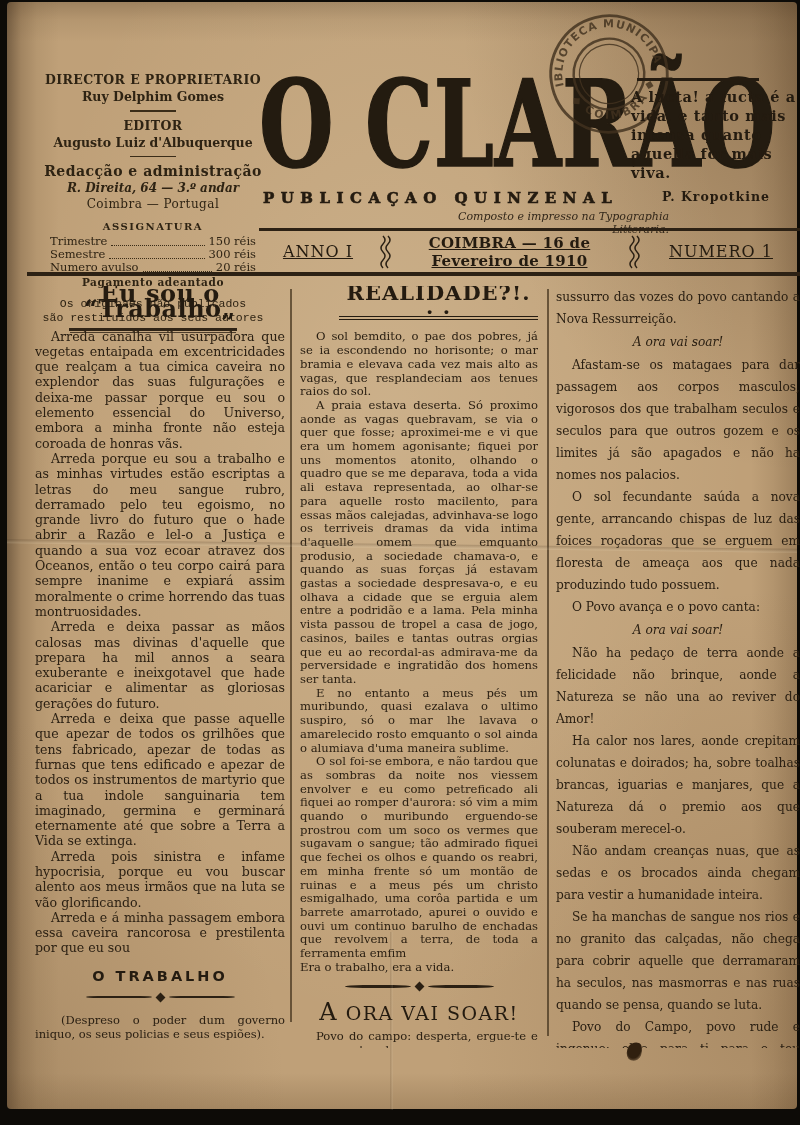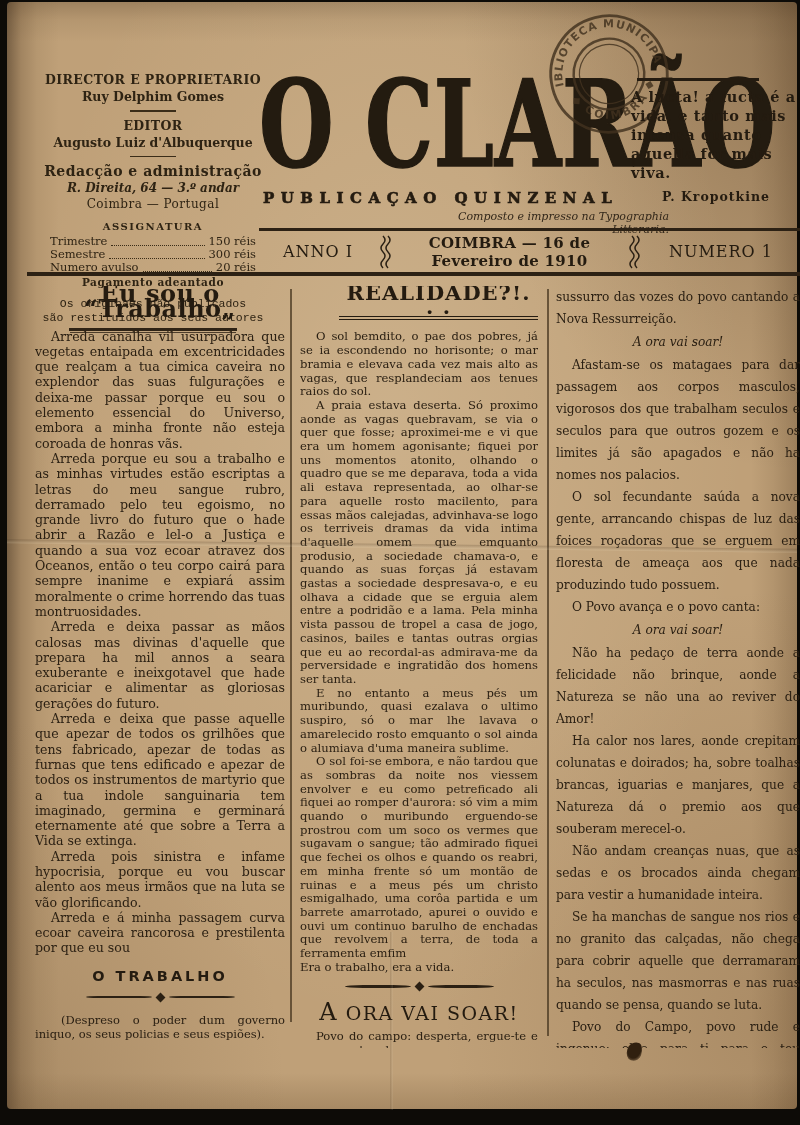--- a/index.html
+++ b/index.html
@@ -82,21 +82,21 @@
     color:#241b10;
   }
   .quote-author { font-size:12.5px; font-weight:bold; letter-spacing:1px;
     margin-top:7px; text-align:center; color:#241b10; }
   
   .rule-top  { position:absolute; left:252px; top:226px; width:541px; height:3px; background:#2c2114; }
   .rule-full { position:absolute; left:20px; top:270px; width:775px; height:4px; background:#2c2114;
                box-shadow:0 4px 0 -2px rgba(44,33,20,.55); }
   .banner { position:absolute; left:252px; top:231px; width:541px; height:37px;
             display:flex; align-items:center; }
-  .banner-cell { text-align:center; color:#241b10; }
+  .banner-cell { text-align:center; color:#241b10;text-decoration:underline; }
   .banner-anno   { flex:0 0 118px; font-size:16px; letter-spacing:1px; }
   .banner-place  { flex:1; font-size:15px; font-weight:bold; letter-spacing:.3px; }
   .banner-numero { flex:0 0 158px; font-size:16px; letter-spacing:1px; }
   .squiggle { flex:0 0 16px; height:34px; }
   
   .colrule { position:absolute; width:1.5px; background:rgba(74,56,34,.75); }
   .colrule-1 { left:283px; top:287px; height:733px; }
   .colrule-2 { left:540px; top:287px; height:747px; }
   .col { position:absolute; top:284px; height:762px; overflow:hidden;
          text-align:justify; color:#2b2013; }
@@ -213,21 +213,21 @@
 
   <div class="colrule colrule-1"></div>
   <div class="colrule colrule-2"></div>
   <div class="col col-0">
       <div class="headline">Eu sou o “Trabalho„</div>
       <div class="para">Arreda canalha vil usurpadora que vegetas entaipada em excentricidades que realçam a tua cimica caveira no explendor das suas fulgurações e deixa-me passar porque eu sou o elemento essencial do Universo, embora a minha fronte não esteja coroada de honras vãs.</div>
       <div class="para">Arreda porque eu sou a trabalho e as minhas virtudes estão escriptas a letras do meu sangue rubro, derramado pelo teu egoismo, no grande livro do futuro que o hade abrir a Razão e lel-o a Justiça e quando a sua voz ecoar atravez dos Oceanos, então o teu corpo cairá para sempre inanime e expiará assim moralmente o crime horrendo das tuas montruosidades.</div>
       <div class="para">Arreda e deixa passar as mãos calosas mas divinas d'aquelle que prepara ha mil annos a seara exuberante e ineixgotavel que hade acariciar e alimentar as gloriosas gerações do futuro.</div>
       <div class="para">Arreda e deixa que passe aquelle que apezar de todos os grilhões que tens fabricado, apezar de todas as furnas que tens edificado e apezar de todos os instrumentos de martyrio que a tua indole sanguinaria tem imaginado, germina e germinará eternamente até que sobre a Terra a Vida se extinga.</div>
       <div class="para">Arreda pois sinistra e infame hypocrisia, porque eu vou buscar alento aos meus irmãos que na luta se vão glorificando.</div>
-      <div class="para">Arreda e á minha passagem curva ecoar caveira rancorosa e prestilenta por que eu sou</div>
+      <div class="para">Arreda e á minha passagem embora essa caveira rancorosa e prestilenta por que eu sou</div>
       <div class="subhead">O TRABALHO</div>
       <div class="ornament">
         <div class="orn-line"></div>
         <div class="orn-diamond"></div>
         <div class="orn-line"></div>
       </div>
       <div class="note">(Despreso o poder dum governo iniquo, os seus policias e seus espiões).</div>
     </div>
   <div class="col col-1">
       <div class="headline2"><span>REALIDADE?!. . .</span></div>

